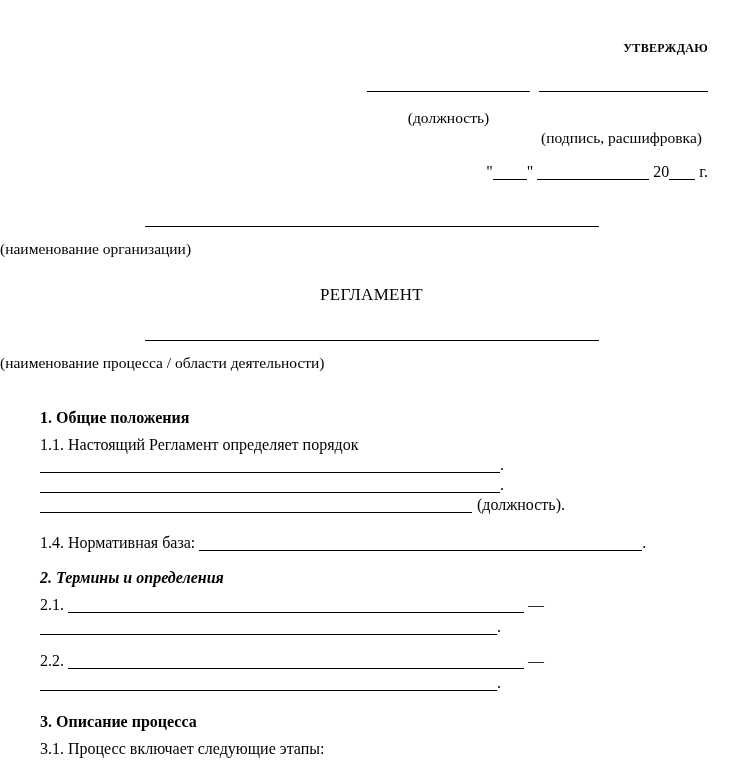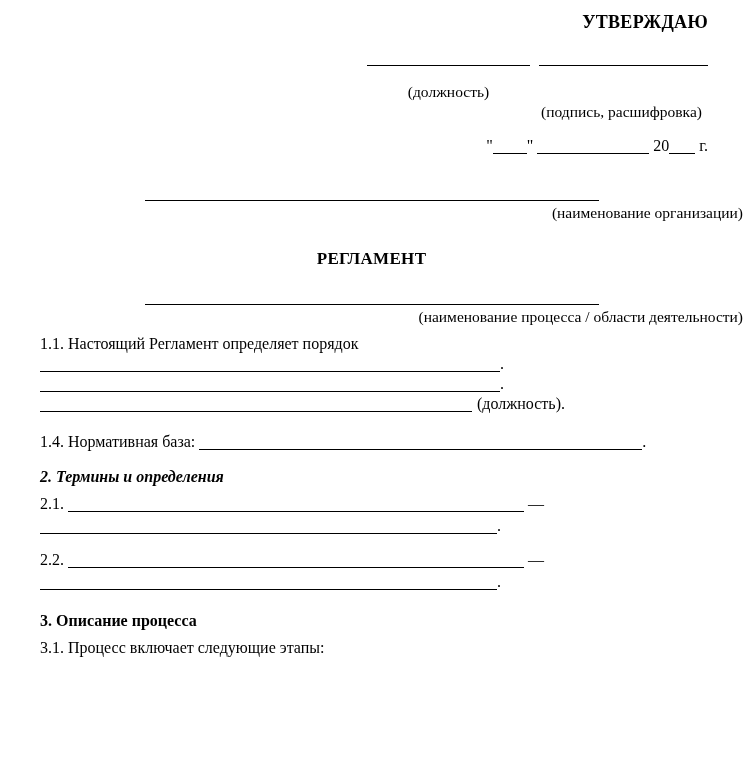--- a/index.html
+++ b/index.html
@@ -30,34 +30,34 @@
   .w432 { width: 432px; }
   .w443 { width: 443px; }
   .w456 { width: 456px; }
   .w457 { width: 457px; }
   .w460 { width: 460px; }
 
   .hline { border-bottom: 1.3px solid #000; height: 0; }
 
   
   .approval { width: 341px; margin: 0 35px 0 auto; padding-top: 13px; }
-  .approval-title { font-weight: bold; font-size: 18px; text-align: right; letter-spacing: 0.3px; }
+  .approval-title { font-weight: bold; font-size: 12px; text-align: right; letter-spacing: 0.3px; margin-top: 26px; }
   .sig-row { display: flex; gap: 9px; margin-top: 33px; }
   .sig-row .col1 { width: 163px; }
   .sig-row .col2 { width: 169px; }
   .cap-row { display: flex; gap: 7px; margin-top: 16px; font-size: 15.5px; }
   .cap-row .col1 { width: 163px; text-align: center; }
   .cap-row .col2 { width: 169px; text-align: center; margin-top: 20px; }
   .date-row { margin-top: 15px; text-align: right; white-space: nowrap; }
 
   
   .center-line { width: 454px; margin: 45px auto 0; border-bottom: 1.3px solid #000; }
   .center-line.second { margin-top: 36px; }
-  .center-cap { text-align: right; margin-top: 2px; font-size: 15.5px; }
-  .doc-title { margin-top: 27px; font-size: 17px; font-weight: bold; text-align: center; letter-spacing: 0.3px; }
+  .center-cap { text-align: left; margin-top: 12px; font-size: 15.5px; }
+  .doc-title { margin-top: 27px; font-size: 17px; font-weight: normal; text-align: center; letter-spacing: 0.3px; }
 
   
   .body { margin: 0 38px 0 40px; }
   .h { font-weight: bold; }
   .mt1  { margin-top: 1px; }
   .mt3  { margin-top: 3px; }
   .mt8  { margin-top: 8px; }
   .mt15 { margin-top: 15px; }
   .mt16 { margin-top: 16px; font-style: italic; }
   .mt19 { margin-top: 19px; }
@@ -88,20 +88,21 @@
   </div>
 
   <div class="center-line"></div>
   <div class="center-cap">(наименование организации)</div>
   <div class="doc-title">РЕГЛАМЕНТ</div>
   <div class="center-line second"></div>
   <div class="center-cap">(наименование процесса / области деятельности)</div>
 
   <div class="body">
 
+    <p class="h mt36">1. Общие положения</p>
 
     <p class="mt8">1.1. Настоящий Регламент определяет порядок</p>
     <p class="mt1"><span class="bl w460"></span><span>.</span></p>
 
     <p class="mt1"><span class="bl w460"></span><span>.</span></p>
 
     <p class="mt1"><span class="bl w432"></span><span class="msl">(должность).</span></p>
 
     <p class="mt19"><span>1.4. Нормативная база:</span> <span class="bl w443"></span><span>.</span></p>
 

